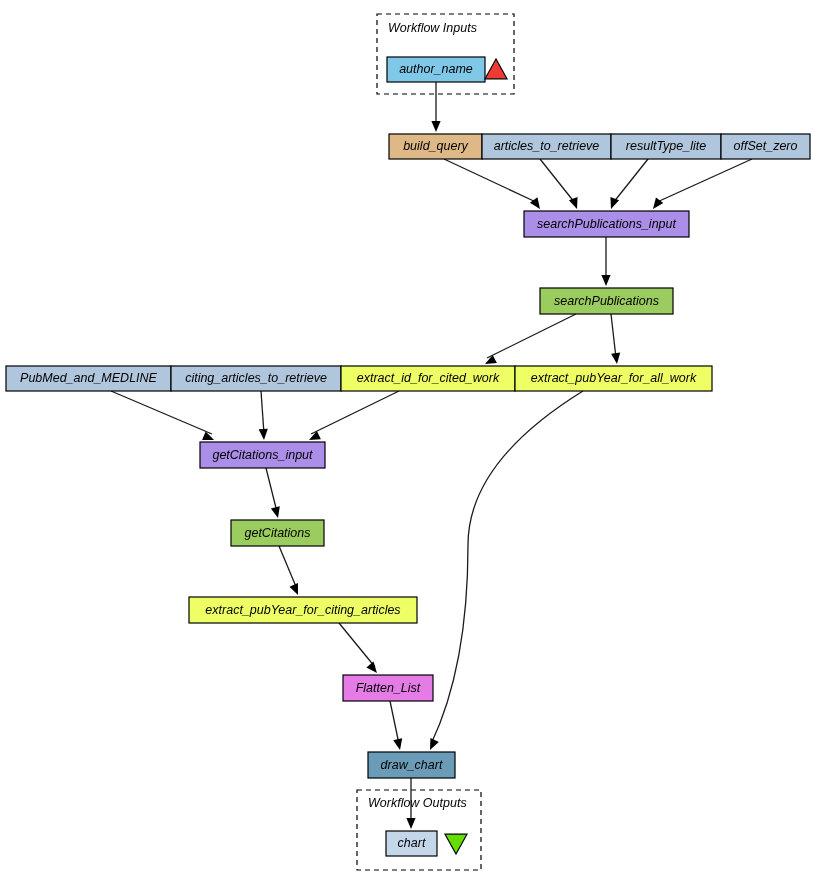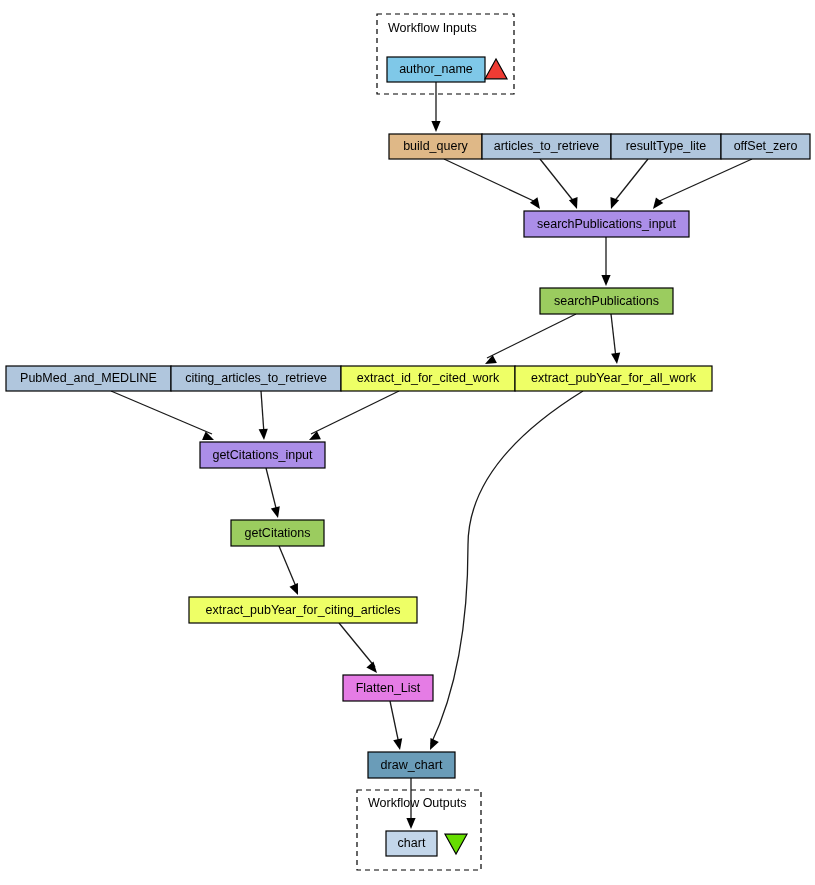--- a/index.html
+++ b/index.html
@@ -10,20 +10,21 @@
   body {
     width: 815px;
     height: 885px;
     font-family: "Liberation Sans", sans-serif;
     overflow: hidden;
   }
   #workflow-canvas {
     position: relative;
     width: 815px;
     height: 885px;
+    font-style: italic;
   }
   svg.graph-layer {
     position: absolute;
     left: 0;
     top: 0;
     width: 815px;
     height: 885px;
   }
   .node-label {
     font-family: "Liberation Sans", sans-serif;

